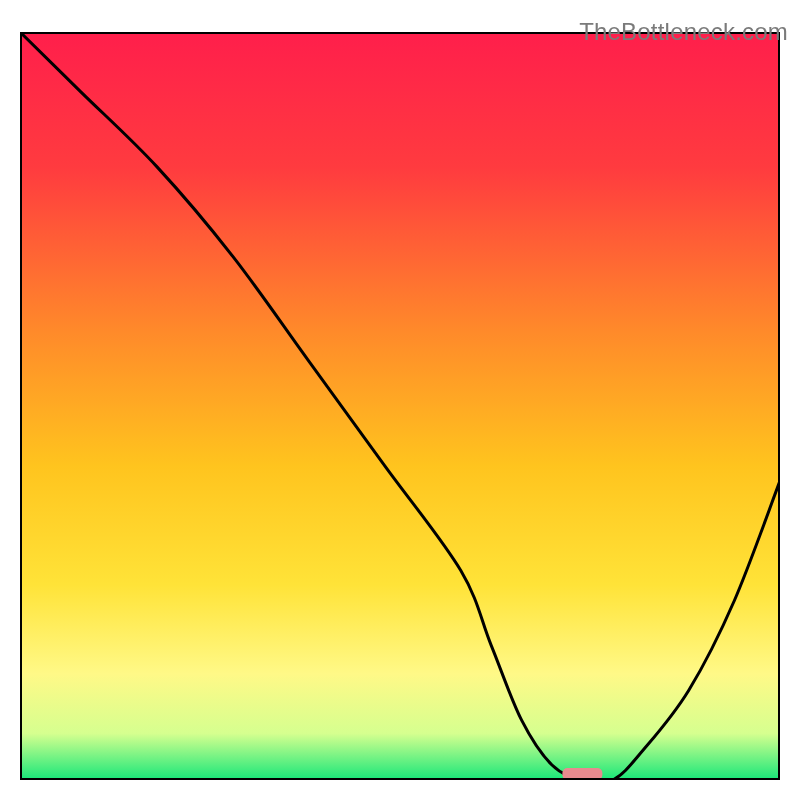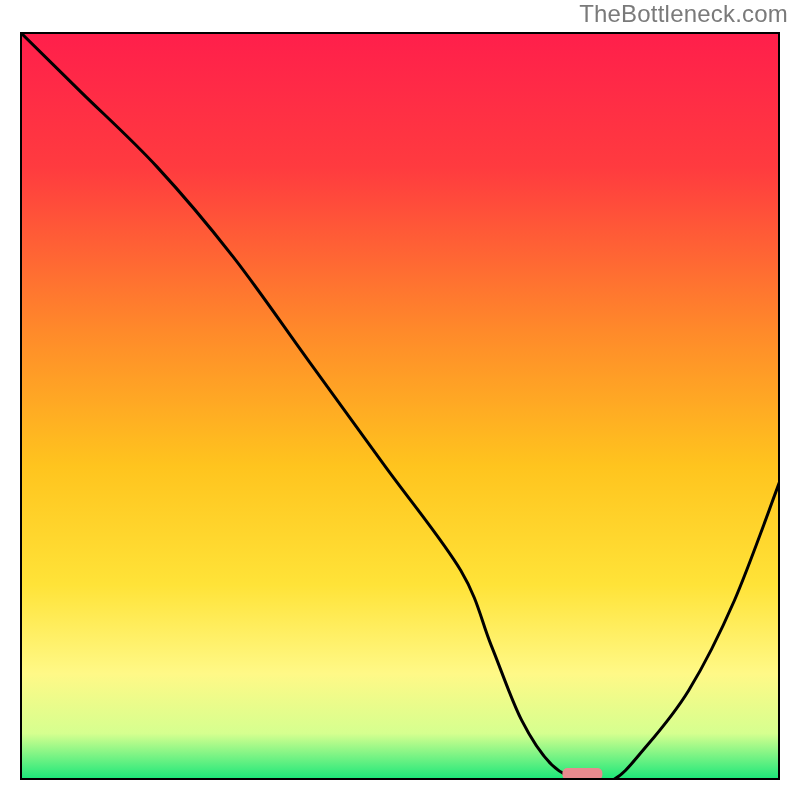--- a/index.html
+++ b/index.html
@@ -10,21 +10,21 @@
     background: #ffffff;
     font-family: Arial, Helvetica, sans-serif;
   }
   .frame {
     position: relative;
     width: 800px;
     height: 800px;
   }
   .watermark {
     position: absolute;
-    top: 0;
+    top: 18px;
     right: 12px;
     color: #7a7a7a;
     font-size: 24px;
     font-weight: 400;
     letter-spacing: 0.2px;
     z-index: 3;
   }
   .plot-area {
     position: absolute;
     left: 20px;

